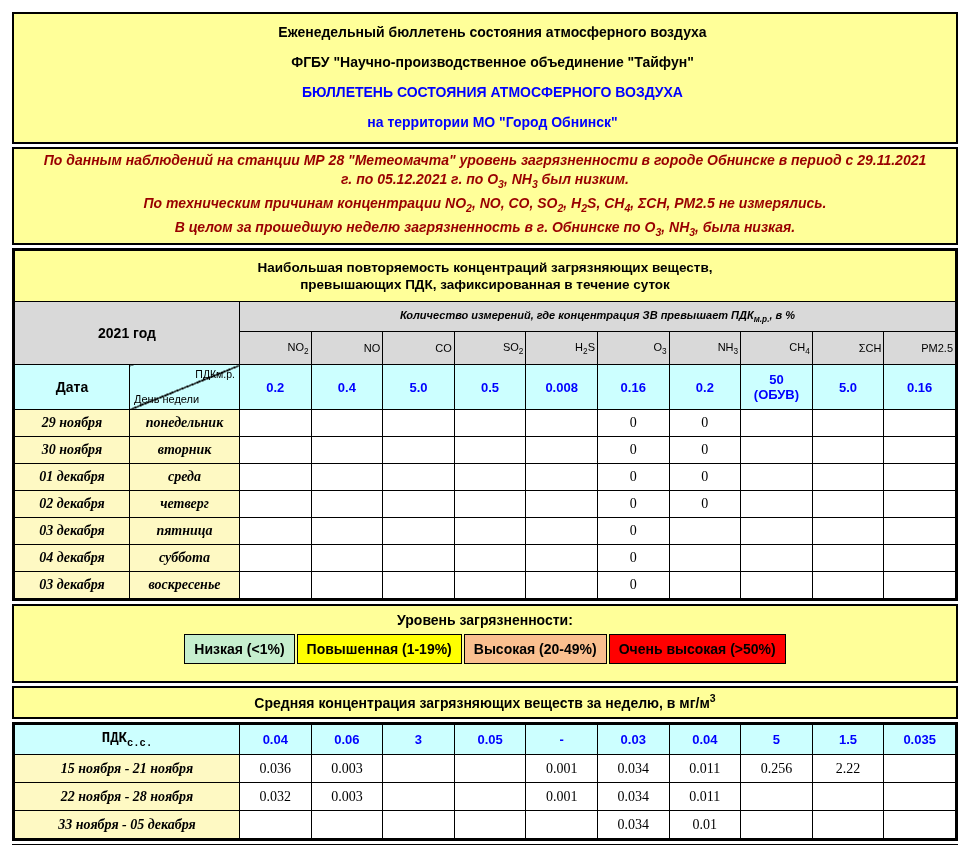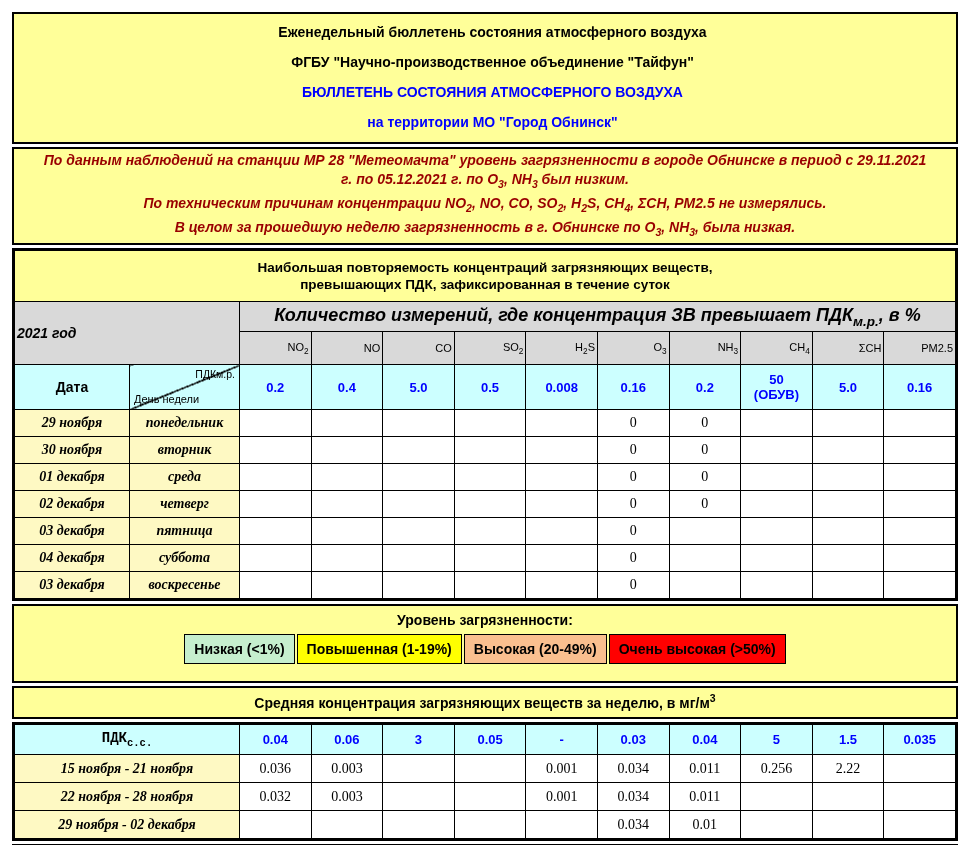--- a/index.html
+++ b/index.html
@@ -17,22 +17,22 @@
                 text-align:center; padding:2px 25px; }
   .notice-box p { margin:0; line-height:19px; }
 
   
   table { border-collapse:collapse; width:100%; table-layout:fixed; }
   td { border:1px solid #000; padding:0 2px; overflow:hidden; }
   .title-cell { background:#FFFF99; font-weight:bold; font-size:13.5px; text-align:center; line-height:17px; }
   .grey { background:#D9D9D9; }
   .cyan { background:#CCFFFF; }
   .green { background:#CCFFCC; }
-  .year-cell { font-weight:bold; font-style:italic; font-size:14px; }
-  .meas-cell { font-weight:bold; font-style:italic; font-size:18px; text-align:center; }
+  .year-cell { font-weight:bold; font-size:14px; text-align:center; }
+  .meas-cell { font-weight:bold; font-style:italic; font-size:11px; text-align:center; }
   .pol { font-size:11px; text-align:right; }
   .date-head { font-weight:bold; font-size:14px; text-align:center; }
   .pdkval { color:#0000FF; font-weight:bold; font-size:13px; text-align:center; line-height:15px; }
   .diag { position:relative; background-image:linear-gradient(to bottom right,
             rgba(0,0,0,0) calc(50% - 0.8px), #000 calc(50% - 0.8px),
             #000 calc(50% + 0.8px), rgba(0,0,0,0) calc(50% + 0.8px)); }
   .diag-top { position:absolute; top:3px; right:4px; font-size:10.5px; }
   .diag-bottom { position:absolute; bottom:4px; left:4px; font-size:11px; }
   .date-cell, .day-cell, .period-cell { font-family:"Liberation Serif", serif; font-weight:bold;
         font-style:italic; font-size:14px; text-align:center; background:#fef9c3; }
@@ -289,21 +289,21 @@
             <td class="wval" data-name="weekly-value-cell"></td>
             <td class="wval" data-name="weekly-value-cell"></td>
             <td class="wval" data-name="weekly-value-cell">0.001</td>
             <td class="wval" data-name="weekly-value-cell">0.034</td>
             <td class="wval" data-name="weekly-value-cell">0.011</td>
             <td class="wval" data-name="weekly-value-cell"></td>
             <td class="wval" data-name="weekly-value-cell"></td>
             <td class="wval" data-name="weekly-value-cell"></td>
           </tr>
           <tr data-name="weekly-row">
-            <td class="period-cell" data-name="period-cell">29 ноября - 02 декабря</td>
+            <td class="period-cell" data-name="period-cell">33 ноября - 05 декабря</td>
             <td class="wval" data-name="weekly-value-cell"></td>
             <td class="wval" data-name="weekly-value-cell"></td>
             <td class="wval" data-name="weekly-value-cell"></td>
             <td class="wval" data-name="weekly-value-cell"></td>
             <td class="wval" data-name="weekly-value-cell"></td>
             <td class="wval" data-name="weekly-value-cell">0.034</td>
             <td class="wval" data-name="weekly-value-cell">0.01</td>
             <td class="wval" data-name="weekly-value-cell"></td>
             <td class="wval" data-name="weekly-value-cell"></td>
             <td class="wval" data-name="weekly-value-cell"></td>

